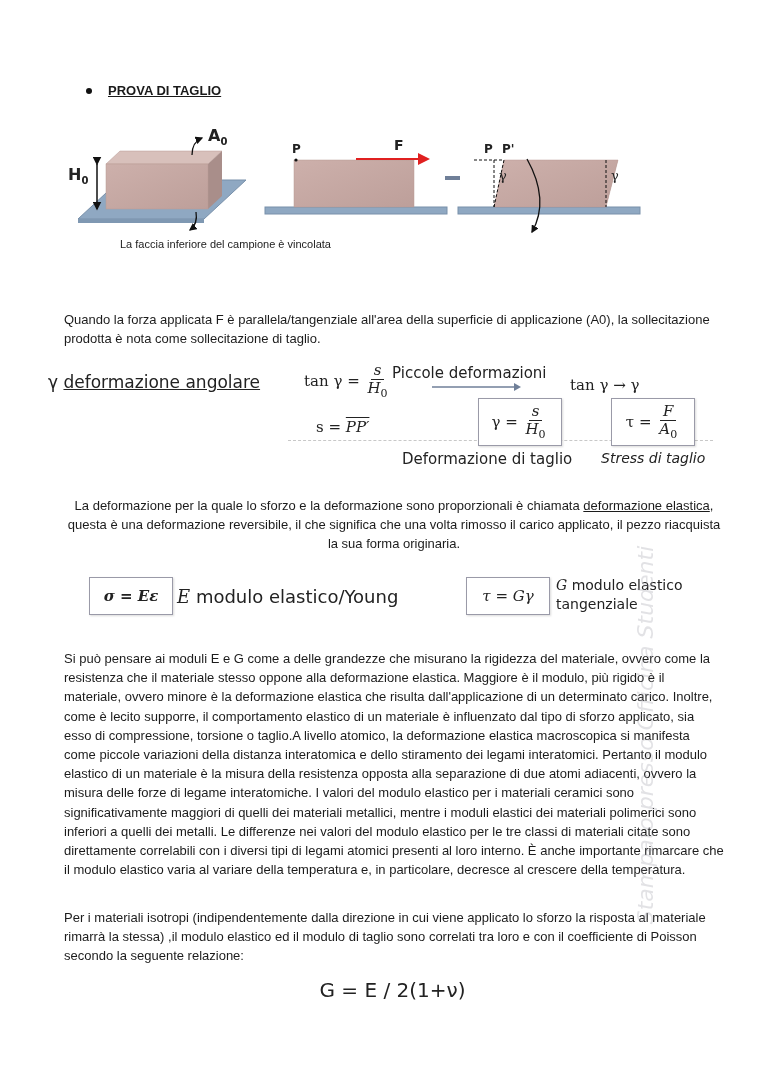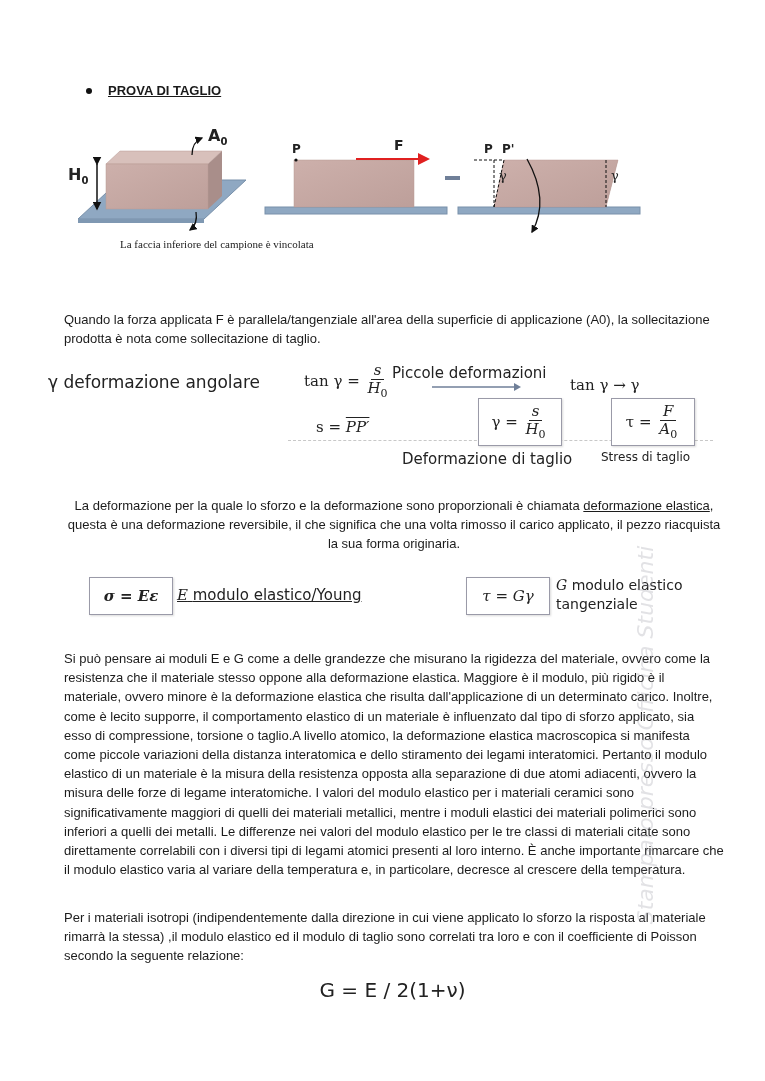--- a/index.html
+++ b/index.html
@@ -2,21 +2,21 @@
 <html><head>
   <meta charset="utf-8">
   <style>
     html, body { margin: 0; padding: 0; background: #ffffff; }
     body { width: 765px; height: 1081px; position: relative; overflow: hidden; font-family: "Liberation Sans", sans-serif; color: #1a1a1a; }
     .abs { position: absolute; }
     .heading { left: 86px; top: 83px; font-size: 13px; font-weight: bold; display: flex; align-items: center; }
     .heading .bullet { width: 6px; height: 6px; background: #111; border-radius: 50%; margin-right: 16px; }
     .heading .title { text-decoration: underline; }
     .para { left: 64px; width: 660px; font-size: 13px; line-height: 19.2px; color: #1c1c1c; }
-    .fig-caption { font-family: Liberation Serif, serif; font-size: 11px; color: #222; line-height: 16px; }
+    .fig-caption { font-family: Liberation Sans, sans-serif; font-size: 11px; color: #222; line-height: 16px; }
     .math { font-family: "DejaVu Serif", serif; font-style: italic; color: #222; }
     .mathup { font-family: "DejaVu Serif", serif; color: #222; }
     .label-sans { font-family: "DejaVu Sans", sans-serif; color: #222; }
     .box { border: 1.5px solid #9a9aa8; background: #fff; box-shadow: 1px 1px 2px rgba(0,0,0,0.15); display: flex; align-items: center; justify-content: center; }
     .frac { display: inline-flex; flex-direction: column; align-items: center; vertical-align: middle; line-height: 1.1; }
     .frac .num { border-bottom: 1.2px solid #222; padding: 0 3px; }
     .frac .den { padding: 0 3px; }
     .watermark { left: 600px; top: 545px; width: 90px; height: 380px; }
     .watermark span { position: absolute; left: 50%; top: 50%; transform: translate(-50%,-50%) rotate(-90deg); white-space: nowrap; font-size: 22px; font-style: italic; color: rgba(150,150,160,0.28); font-family: "DejaVu Sans", sans-serif; }
   </style>
@@ -84,21 +84,21 @@
   <div class="abs mathup" style="left:439px; top:48px; font-size:13px;">γ</div>
   <div class="abs mathup" style="left:551px; top:48px; font-size:13px;">γ</div>
   <div class="abs fig-caption" style="left:60px; top:116px;">La faccia inferiore del campione è vincolata</div>
 </div>
 
 <div class="abs para" style="top:310px;">Quando la forza applicata F è parallela/tangenziale all'area della superficie di applicazione (A0), la sollecitazione prodotta è nota come sollecitazione di taglio.</div>
 
 <div class="abs" style="left:48px; top:362px; width:680px; height:110px;">
   <div class="abs label-sans" style="left:0; top:10px; font-size:17px;">
     <span>γ</span>
-    <span style="">deformazione angolare</span>
+    <span style="text-decoration:underline;">deformazione angolare</span>
   </div>
   <div class="abs mathup" style="left:256px; top:0px; font-size:15px; display:flex; align-items:center;">
     <span>tan γ =</span>&nbsp;
     <span class="frac math">
         <span class="num">s</span>
         <span class="den"><span>H</span><sub style="font-style:normal; font-size:11px;">0</sub></span>
       </span>
   </div>
   <div class="abs label-sans" style="left:344px; top:2px; font-size:15px;">Piccole deformazioni</div>
   <svg class="abs" style="left:384px; top:20px;" width="90" height="10">
@@ -116,27 +116,27 @@
       </span>
   </div>
   <div class="abs box mathup" style="left:563px; top:36px; width:82px; height:46px; font-size:15px;">
     <span>τ =</span>&nbsp;
     <span class="frac math">
         <span class="num">F</span>
         <span class="den"><span>A</span><sub style="font-style:normal; font-size:11px;">0</sub></span>
       </span>
   </div>
   <div class="abs label-sans" style="left:354px; top:88px; font-size:15px;">Deformazione di taglio</div>
-  <div class="abs label-sans" style="left:553px; top:88px; font-size:12px;">Stress di taglio</div>
+  <div class="abs label-sans" style="left:553px; top:88px; font-size:14px;font-style:italic;">Stress di taglio</div>
 </div>
 
 <div class="abs para" style="top:496px;text-align:center;"><span>La deformazione per la quale lo sforzo e la deformazione sono proporzionali è chiamata </span><span style="text-decoration:underline;">deformazione elastica</span><span>, questa è una deformazione reversibile, il che significa che una volta rimosso il carico applicato, il pezzo riacquista la sua forma originaria.</span></div>
 
 <div class="abs box math" style="left:89px; top:577px; width:82px; height:36px; font-size:15px;font-weight:bold;">σ = Eε</div>
-<div class="abs label-sans" style="left:177px; top:586px; font-size:15px;text-decoration:underline;"><span class="math">E</span> <span>modulo elastico/Young</span></div>
+<div class="abs label-sans" style="left:177px; top:586px; font-size:18px;"><span class="math">E</span> <span>modulo elastico/Young</span></div>
 <div class="abs box math" style="left:466px; top:577px; width:82px; height:36px; font-size:15px;">τ = Gγ</div>
 <div class="abs label-sans" style="left:556px; top:576px; font-size:14px; line-height:19px;"><span class="math">G</span> <span>modulo elastico</span><br><span>tangenziale</span></div>
 
 <div class="abs para" style="top:649px;">Si può pensare ai moduli E e G come a delle grandezze che misurano la rigidezza del materiale, ovvero come la resistenza che il materiale stesso oppone alla deformazione elastica. Maggiore è il modulo, più rigido è il materiale, ovvero minore è la deformazione elastica che risulta dall'applicazione di un determinato carico. Inoltre, come è lecito supporre, il comportamento elastico di un materiale è influenzato dal tipo di sforzo applicato, sia esso di compressione, torsione o taglio.A livello atomico, la deformazione elastica macroscopica si manifesta come piccole variazioni della distanza interatomica e dello stiramento dei legami interatomici. Pertanto il modulo elastico di un materiale è la misura della resistenza opposta alla separazione di due atomi adiacenti, ovvero la misura delle forze di legame interatomiche. I valori del modulo elastico per i materiali ceramici sono significativamente maggiori di quelli dei materiali metallici, mentre i moduli elastici dei materiali polimerici sono inferiori a quelli dei metalli. Le differenze nei valori del modulo elastico per le tre classi di materiali citate sono direttamente correlabili con i diversi tipi di legami atomici presenti al loro interno. È anche importante rimarcare che il modulo elastico varia al variare della temperatura e, in particolare, decresce al crescere della temperatura.</div>
 
 <div class="abs para" style="top:908px;">Per i materiali isotropi (indipendentemente dalla direzione in cui viene applicato lo sforzo la risposta al materiale rimarrà la stessa) ,il modulo elastico ed il modulo di taglio sono correlati tra loro e con il coefficiente di Poisson secondo la seguente relazione:</div>
 
 <div class="abs label-sans" style="left:0; width:765px; top:978px; text-align:center; font-size:20px; padding-left:10px;">G = E / 2(1+ν)</div>
 
 <div class="abs watermark">

